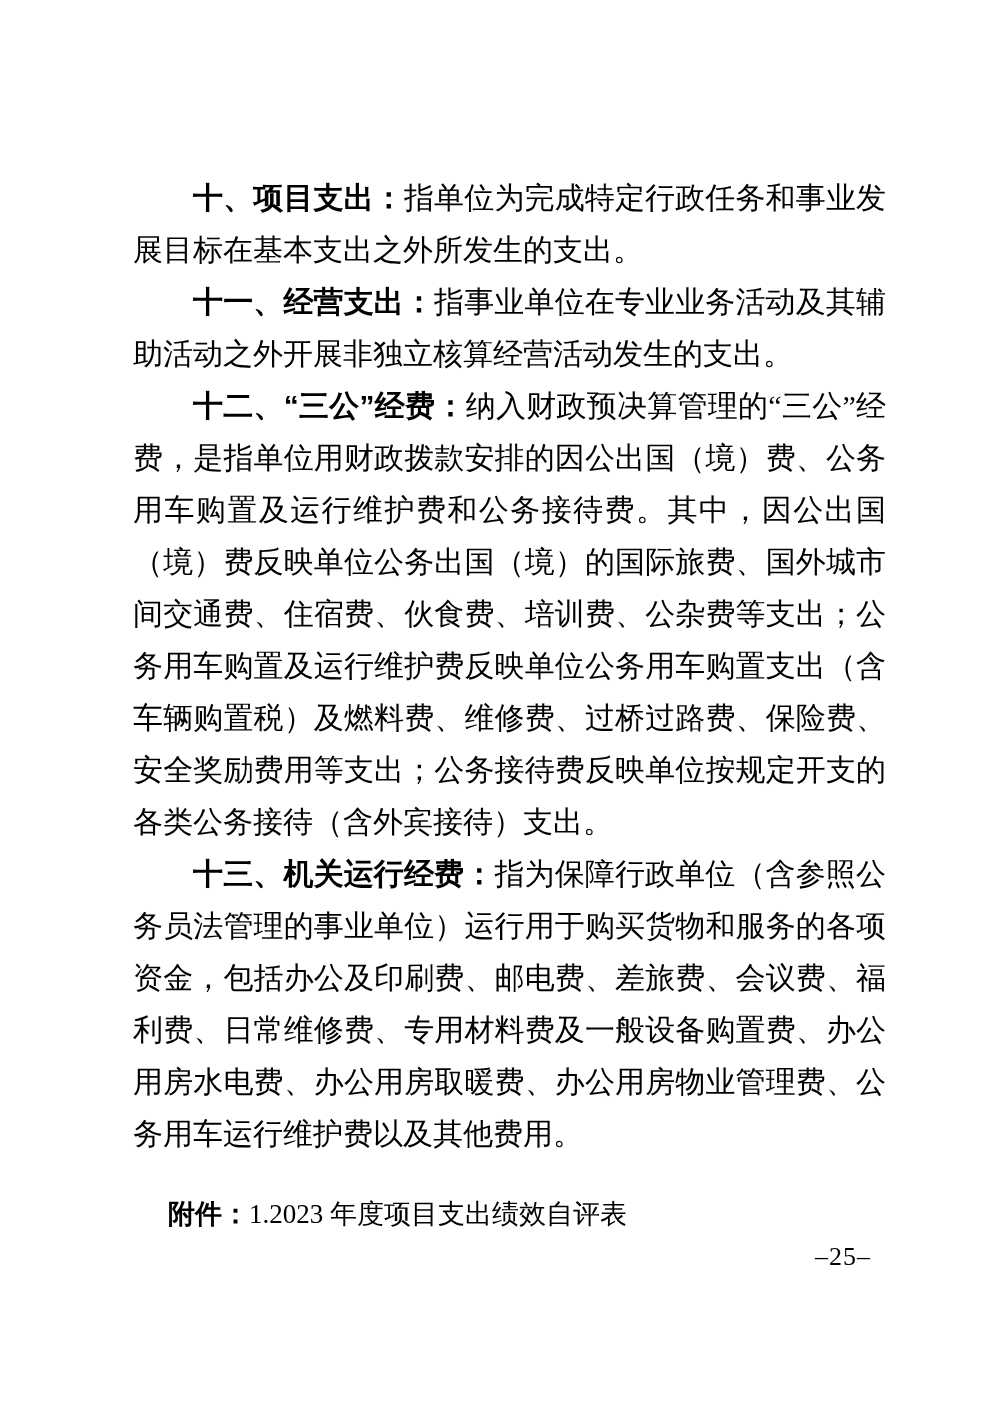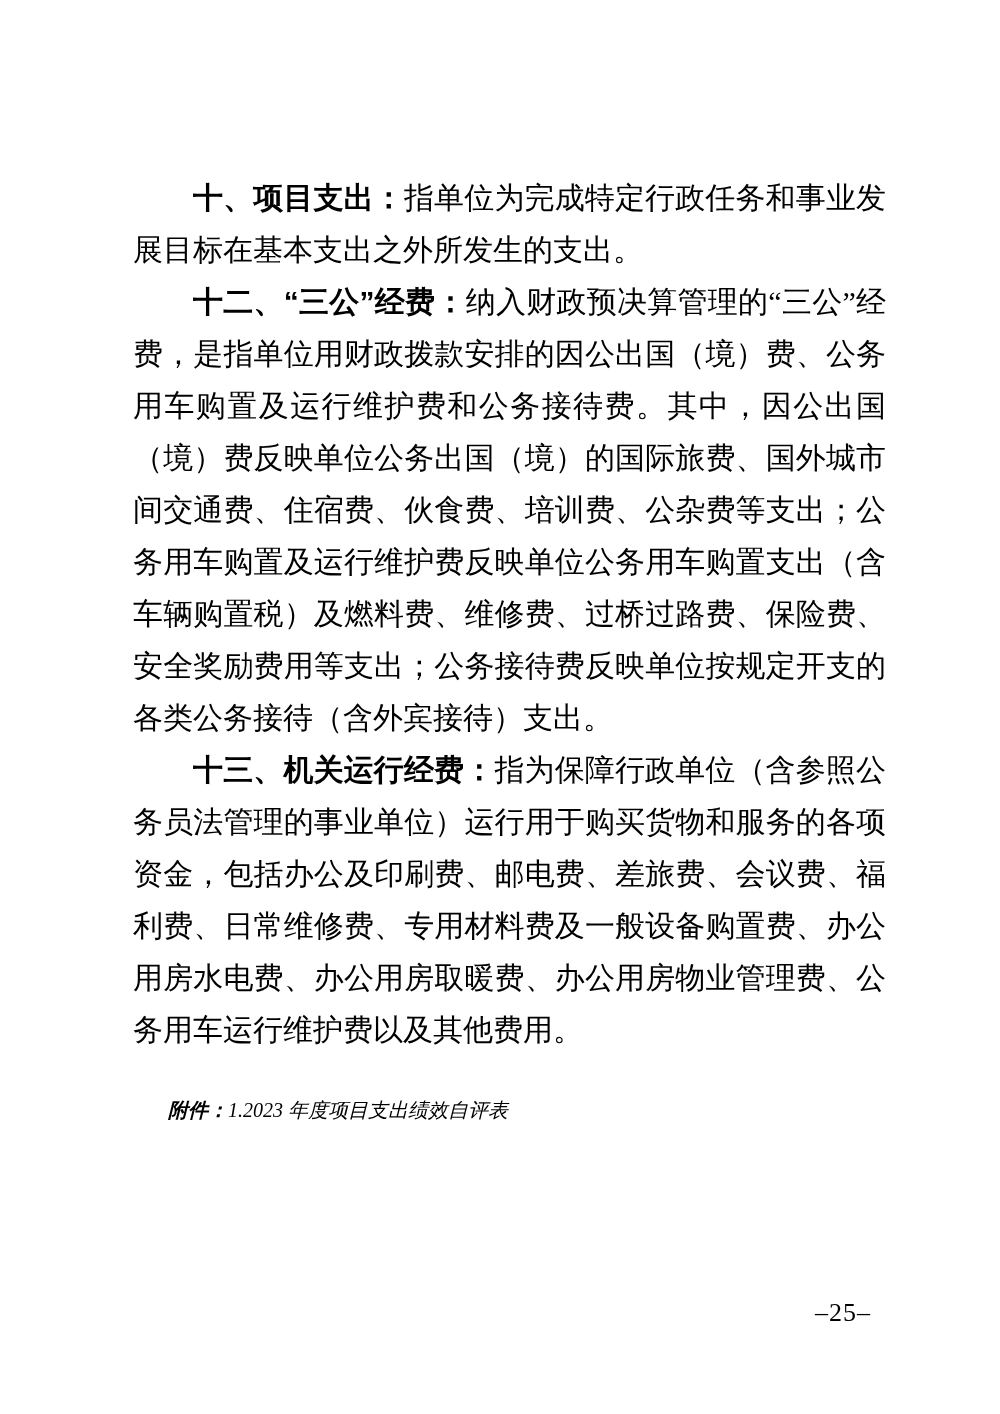--- a/index.html
+++ b/index.html
@@ -31,55 +31,55 @@
     word-break: break-all;
   }
   .para-heading {
     font-family: "Liberation Sans", "DejaVu Sans", sans-serif;
     font-weight: 700;
   }
   .attachments {
     display: flex;
     align-items: flex-end;
     margin-top: 28px;
-    font-size: 20px;
+    font-size: 27px;
     line-height: 52px;
-    font-style: italic;
   }
   .attach-label {
     margin-left: 35px;
     white-space: nowrap;
     font-family: "Liberation Sans", "DejaVu Sans", sans-serif;
     font-weight: 700;
   }
   .attach-items {
     display: flex;
     flex-direction: column;
   }
   .attach-item {
     white-space: nowrap;
   }
   .page-number {
     position: absolute;
     left: 815px;
-    top: 1298px;
+    top: 1242px;
     font-size: 26px;
     letter-spacing: 1px;
     font-family: "Liberation Serif", "DejaVu Serif", serif;
     text-align: right;
   }
 </style>
 </head>
 <body>
 
 <div class="page">
   <div class="content">
 
     <p class="para"><span class="para-heading">十、项目支出：</span><span>指单位为完成特定行政任务和事业发展目标在基本支出之外所发生的支出。</span></p>
 
+    <p class="para"><span class="para-heading">十一、经营支出：</span><span>指事业单位在专业业务活动及其辅助活动之外开展非独立核算经营活动发生的支出。</span></p>
 
     <p class="para"><span class="para-heading">十二、“三公”经费：</span><span>纳入财政预决算管理的“三公”经费，是指单位用财政拨款安排的因公出国（境）费、公务用车购置及运行维护费和公务接待费。其中，因公出国（境）费反映单位公务出国（境）的国际旅费、国外城市间交通费、住宿费、伙食费、培训费、公杂费等支出；公务用车购置及运行维护费反映单位公务用车购置支出（含车辆购置税）及燃料费、维修费、过桥过路费、保险费、安全奖励费用等支出；公务接待费反映单位按规定开支的各类公务接待（含外宾接待）支出。</span></p>
 
     <p class="para"><span class="para-heading">十三、机关运行经费：</span><span>指为保障行政单位（含参照公务员法管理的事业单位）运行用于购买货物和服务的各项资金，包括办公及印刷费、邮电费、差旅费、会议费、福利费、日常维修费、专用材料费及一般设备购置费、办公用房水电费、办公用房取暖费、办公用房物业管理费、公务用车运行维护费以及其他费用。</span></p>
 
     <div class="attachments">
       <span class="attach-label">附件：</span>
       <div class="attach-items">
         <div class="attach-item">1.2023 年度项目支出绩效自评表</div>
       </div>

